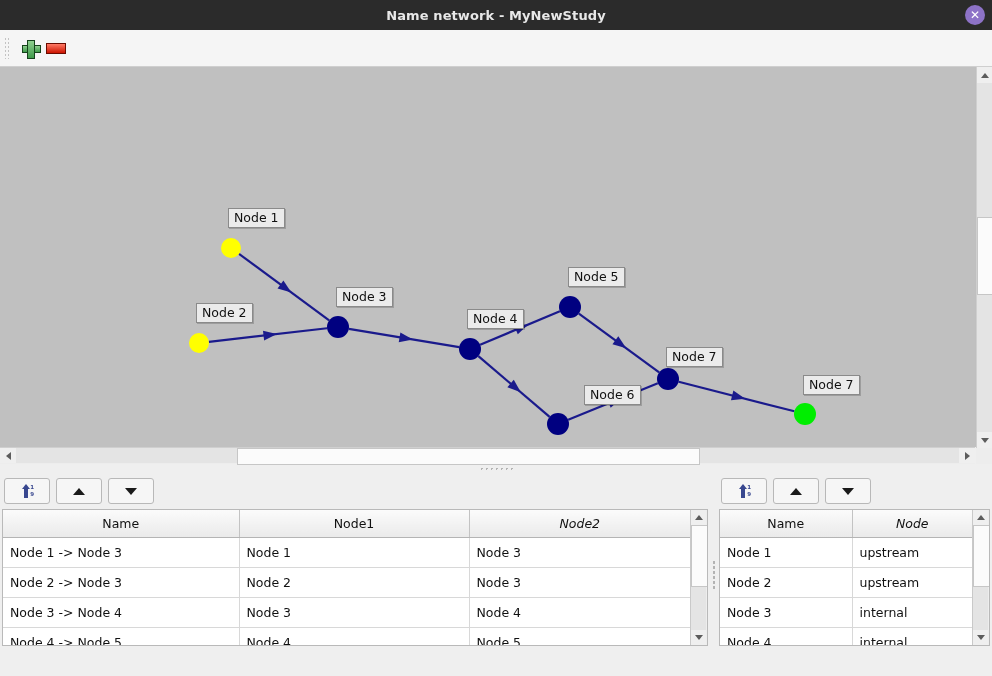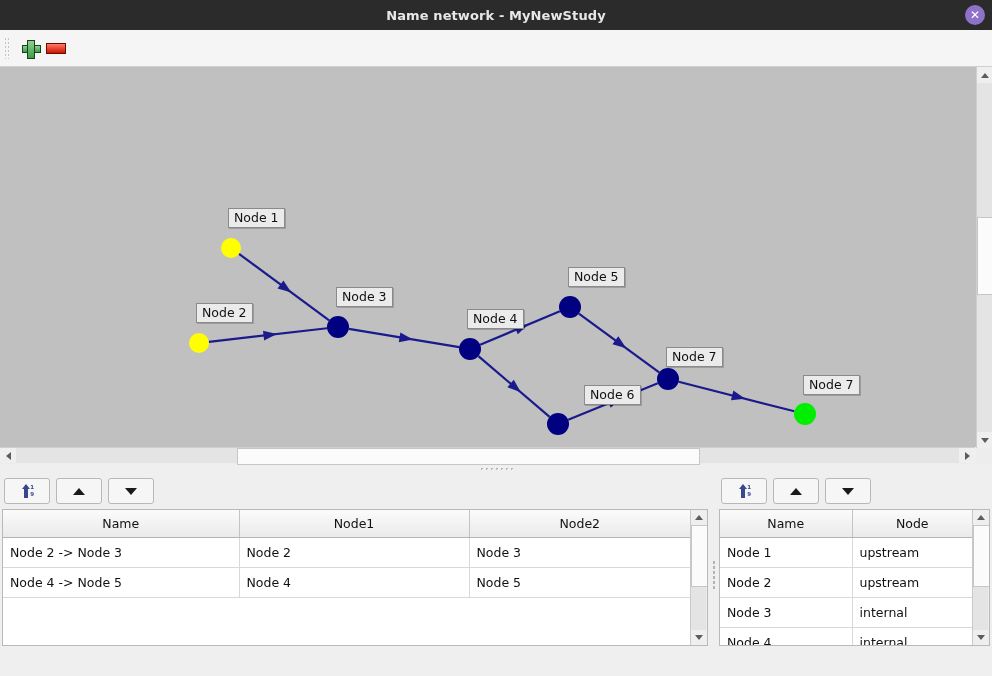--- a/index.html
+++ b/index.html
@@ -93,21 +93,21 @@
   .ic-tri-up{width:0;height:0;border-left:6px solid transparent;border-right:6px solid transparent;border-bottom:7px solid #1a1a1a;}
   .ic-tri-dn{width:0;height:0;border-left:6px solid transparent;border-right:6px solid transparent;border-top:7px solid #1a1a1a;}
 
   .tblbox{flex:1;display:flex;min-height:0;margin:0 2px 0 2px;border:1px solid #b9b9b9;background:#fff;overflow:hidden;}
   .tbl{flex:1;min-width:0;display:flex;flex-direction:column;}
   table{border-collapse:collapse;width:100%;table-layout:fixed;}
   th{
     background:linear-gradient(#fbfbfb,#eaeaea);border-right:1px solid #c3c3c3;border-bottom:1px solid #b4b4b4;
     font-weight:normal;font-size:12.5px;height:25px;color:#111;text-align:center;
   }
-  th:last-child{border-right:none;}
+  th:last-child{border-right:none;font-style:italic;}
   td{
     border-right:1px solid #d8d8d8;border-bottom:1px solid #d8d8d8;
     height:29px;padding:0 7px;font-size:12.5px;color:#111;white-space:nowrap;overflow:hidden;
   }
   td:last-child{border-right:none;}
   .tbl-vsb{width:16px;background:#ededed;border-left:1px solid #c9c9c9;position:relative;flex:none;}
   .statusbar{height:30px;background:#efefef;flex:none;}
 </style>
 </head>
 <body>
@@ -231,23 +231,33 @@
               </colgroup>
             <thead>
                 <tr id="rch-head">
                   <th>Name</th>
                   <th>Node1</th>
                   <th>Node2</th>
                 </tr>
               </thead>
             <tbody id="rch-body">
                 <tr>
+                  <td>Node 1 -&gt; Node 3</td>
+                  <td>Node 1</td>
+                  <td>Node 3</td>
+                </tr>
+                <tr>
                   <td>Node 2 -&gt; Node 3</td>
                   <td>Node 2</td>
                   <td>Node 3</td>
+                </tr>
+                <tr>
+                  <td>Node 3 -&gt; Node 4</td>
+                  <td>Node 3</td>
+                  <td>Node 4</td>
                 </tr>
                 <tr>
                   <td>Node 4 -&gt; Node 5</td>
                   <td>Node 4</td>
                   <td>Node 5</td>
                 </tr>
               </tbody>
           </table>
         </div>
         <div class="tbl-vsb">

